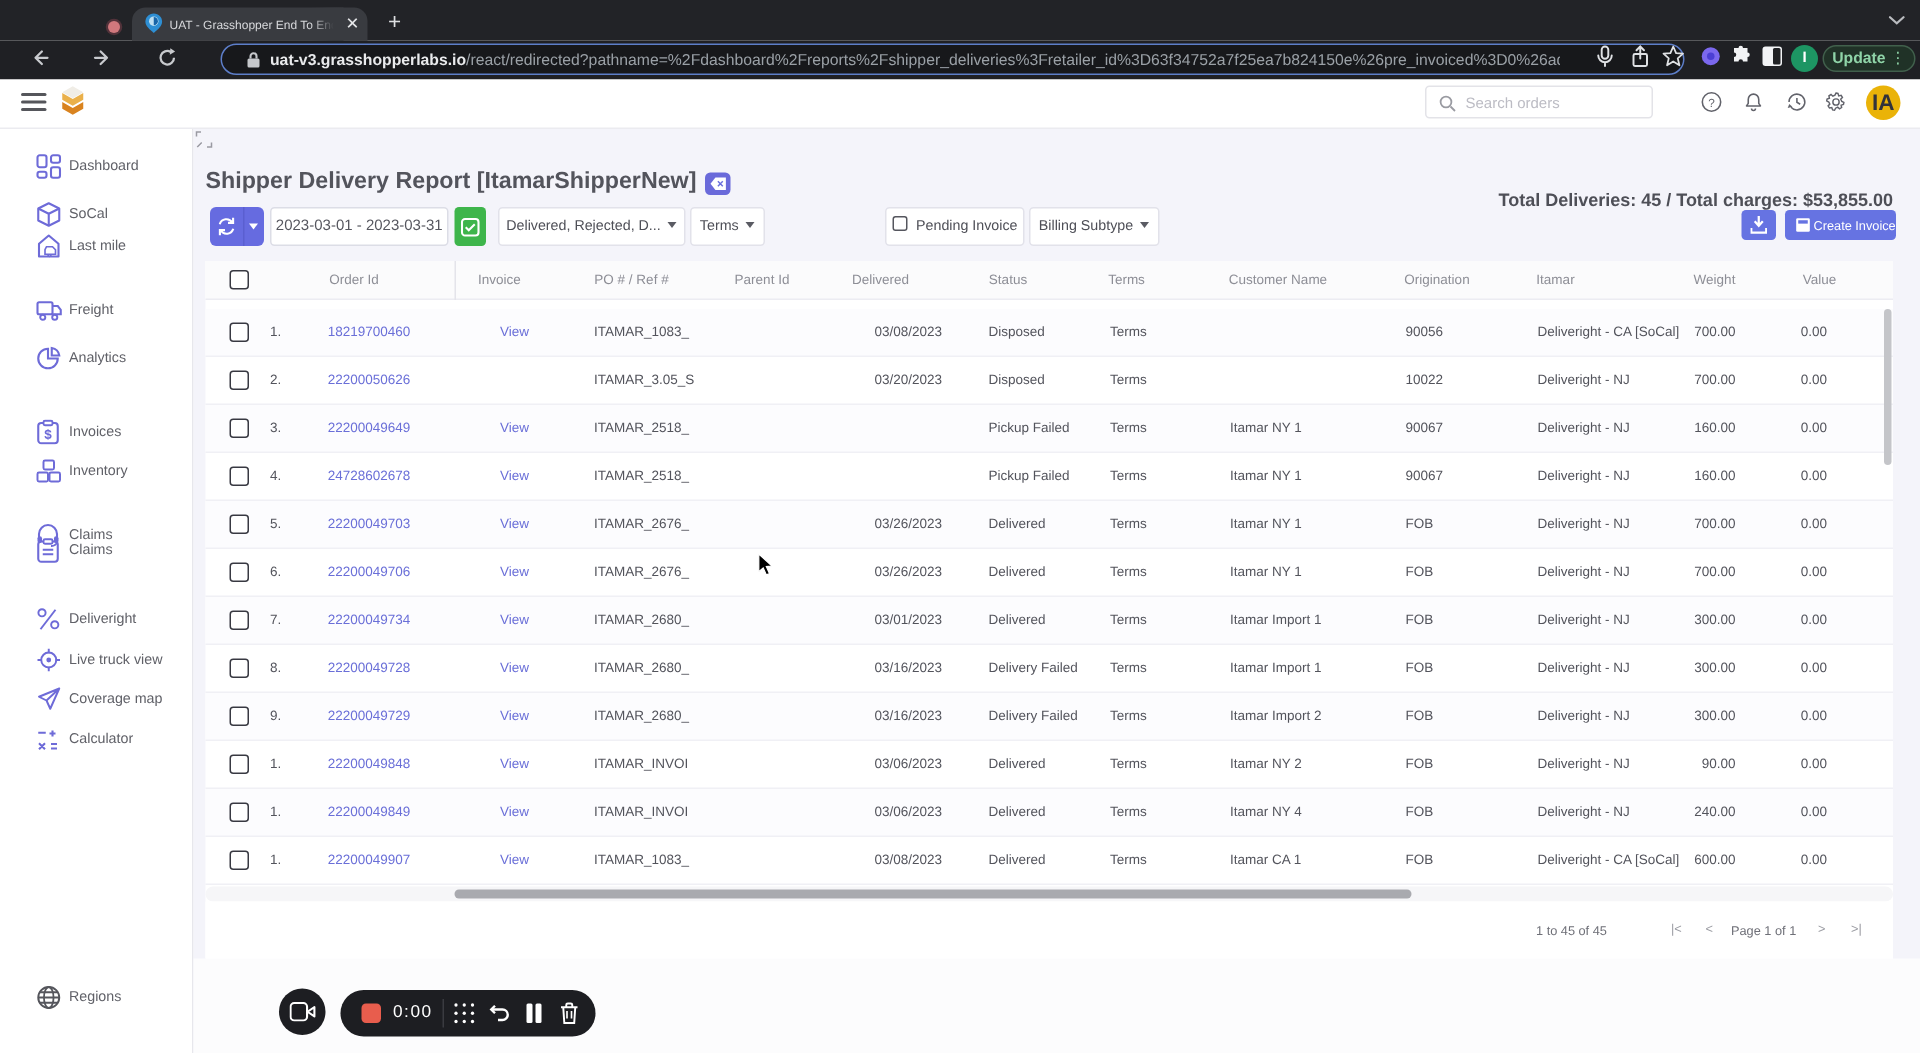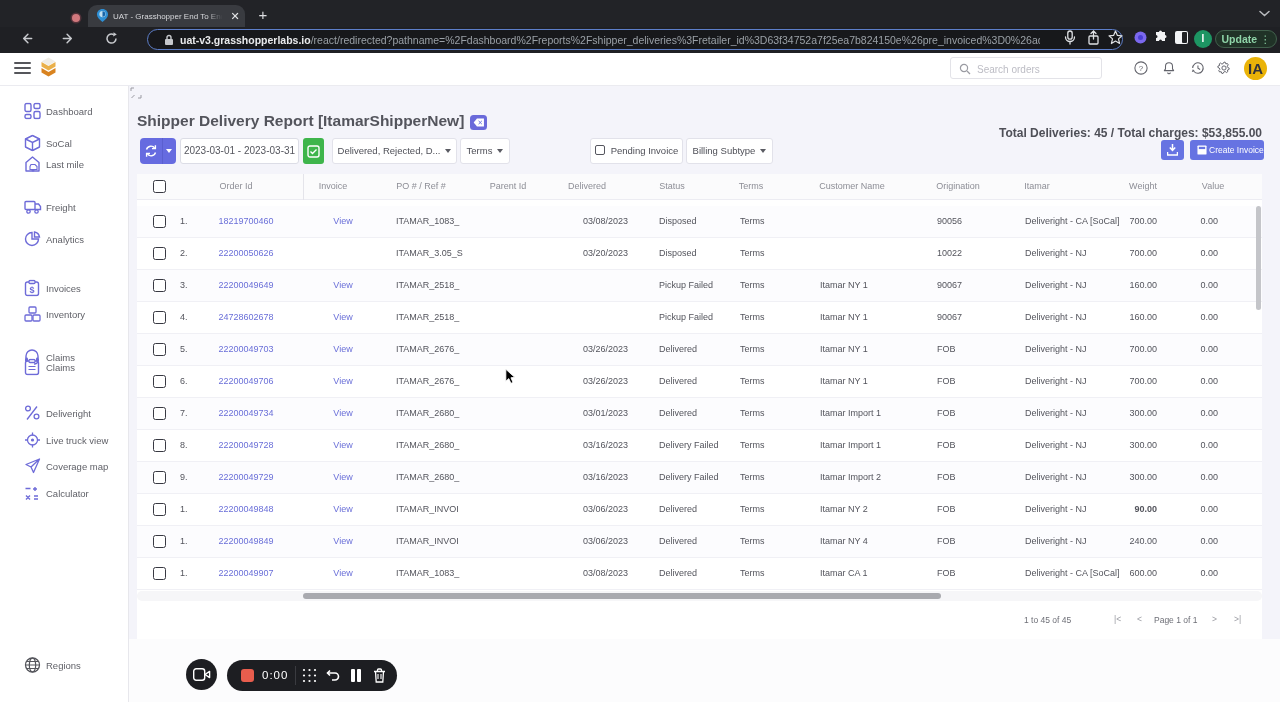--- a/index.html
+++ b/index.html
@@ -501,21 +501,21 @@
     <div class="cell" style="left:43px">1.</div>
     <div class="cell lnk" style="left:69px; width:80px; text-align:center;">22200049848</div>
     <div class="cell lnk" style="left:166px; width:80px; text-align:center;">View</div>
     <div class="cell" style="left:259px">ITAMAR_INVOI</div>
     <div class="cell" style="left:408px; width:83px; text-align:right;">03/06/2023</div>
     <div class="cell" style="left:522px">Delivered</div>
     <div class="cell" style="left:603px">Terms</div>
     <div class="cell" style="left:683px">Itamar NY 2</div>
     <div class="cell" style="left:800px">FOB</div>
     <div class="cell" style="left:888px">Deliveright - NJ</div>
-    <div class="cell" style="left:960px; width:60px; text-align:right;font-weight:bold;">90.00</div>
+    <div class="cell" style="left:960px; width:60px; text-align:right;">90.00</div>
     <div class="cell" style="left:1041px; width:40px; text-align:right;">0.00</div>
   </div>
     <div class="row alt" style="top:526px">
     <div class="cb"></div>
     <div class="cell" style="left:43px">1.</div>
     <div class="cell lnk" style="left:69px; width:80px; text-align:center;">22200049849</div>
     <div class="cell lnk" style="left:166px; width:80px; text-align:center;">View</div>
     <div class="cell" style="left:259px">ITAMAR_INVOI</div>
     <div class="cell" style="left:408px; width:83px; text-align:right;">03/06/2023</div>
     <div class="cell" style="left:522px">Delivered</div>

